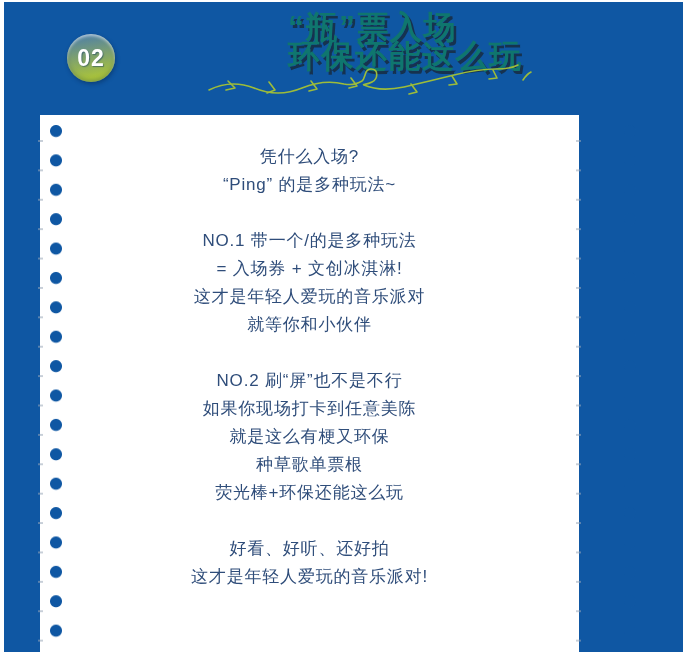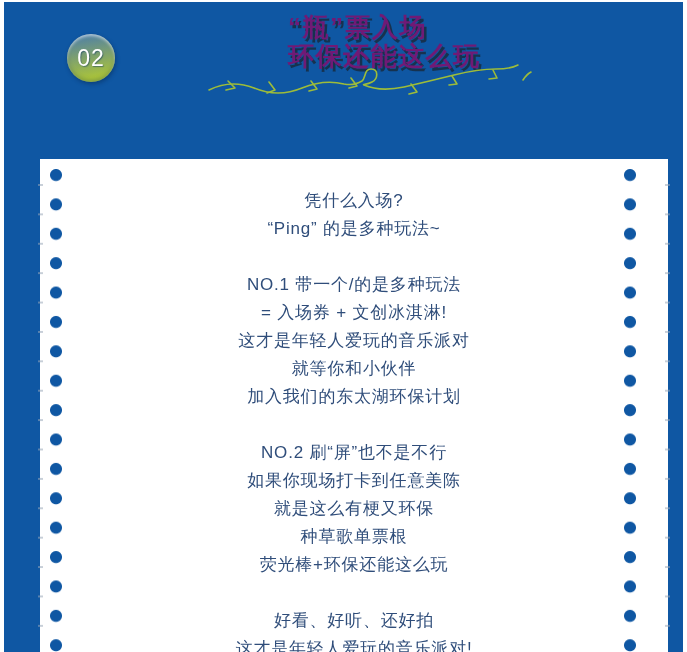--- a/index.html
+++ b/index.html
@@ -7,33 +7,33 @@
   .page{position:relative;width:687px;height:652px;background:#ffffff;overflow:hidden;}
 
   
   .blue-bg{position:absolute;left:4px;right:4px;top:2px;bottom:0;background:#0f57a3;}
 
   
   .badge{position:absolute;left:67px;top:34px;width:48px;height:48px;border-radius:50%;
          background:linear-gradient(170deg,#4d7fa9 5%,#7da06f 45%,#a9c33c 85%);
          box-shadow:inset 0 2px 3px rgba(255,255,255,.55), inset 0 -2px 4px rgba(0,40,80,.25), 1px 2px 4px rgba(0,20,50,.35);
          display:flex;align-items:center;justify-content:center;}
-  .badge span{color:#ffffff;font-size:23px;font-weight:normal;letter-spacing:1px;
+  .badge span{color:#ffffff;font-size:23px;font-weight:bold;letter-spacing:1px;
               text-shadow:1px 1px 1px rgba(20,60,100,.5);}
 
   
-  .title{position:absolute;left:288px;top:13px;color:#701a75;font-weight:bold;
-         font-size:26px;line-height:29px;letter-spacing:1.5px;white-space:nowrap;
+  .title{position:absolute;left:288px;top:13px;color:#0f766e;font-weight:bold;
+         font-size:32px;line-height:29px;letter-spacing:1.5px;white-space:nowrap;
          text-shadow:2.5px 2.5px 0 #16324f;}
 
   
   .vine{position:absolute;left:205px;top:60px;}
 
   
-  .card{position:absolute;left:40px;top:115px;width:628px;bottom:0;background:#ffffff;margin-top:44px;}
+  .card{position:absolute;left:40px;top:115px;width:539px;bottom:0;background:#ffffff;}
 
   
   .dot-col{position:absolute;top:10px;bottom:0;width:12px;
            background-image:radial-gradient(circle at 6px 6px,#0f57a3 5.5px,rgba(15,87,163,0) 6.5px);
            background-size:12px 29.4px;background-repeat:repeat-y;}
   .dot-col.left{left:10px;}
   .dot-col.right{left:584px;}
 
   
   .edge-ticks{position:absolute;top:25px;bottom:0;width:5px;
@@ -92,21 +92,20 @@
       <div class="section">
         <p>凭什么入场?</p>
         <p>“Ping” 的是多种玩法~</p>
       </div>
 
       <div class="section">
         <p>NO.1 带一个/的是多种玩法</p>
         <p>= 入场券 + 文创冰淇淋!</p>
         <p>这才是年轻人爱玩的音乐派对</p>
         <p>就等你和小伙伴</p>
-        <p>加入我们的东太湖环保计划</p>
       </div>
 
       <div class="section">
         <p>NO.2 刷“屏”也不是不行</p>
         <p>如果你现场打卡到任意美陈</p>
         <p>就是这么有梗又环保</p>
         <p>种草歌单票根</p>
         <p>荧光棒+环保还能这么玩</p>
       </div>
 

